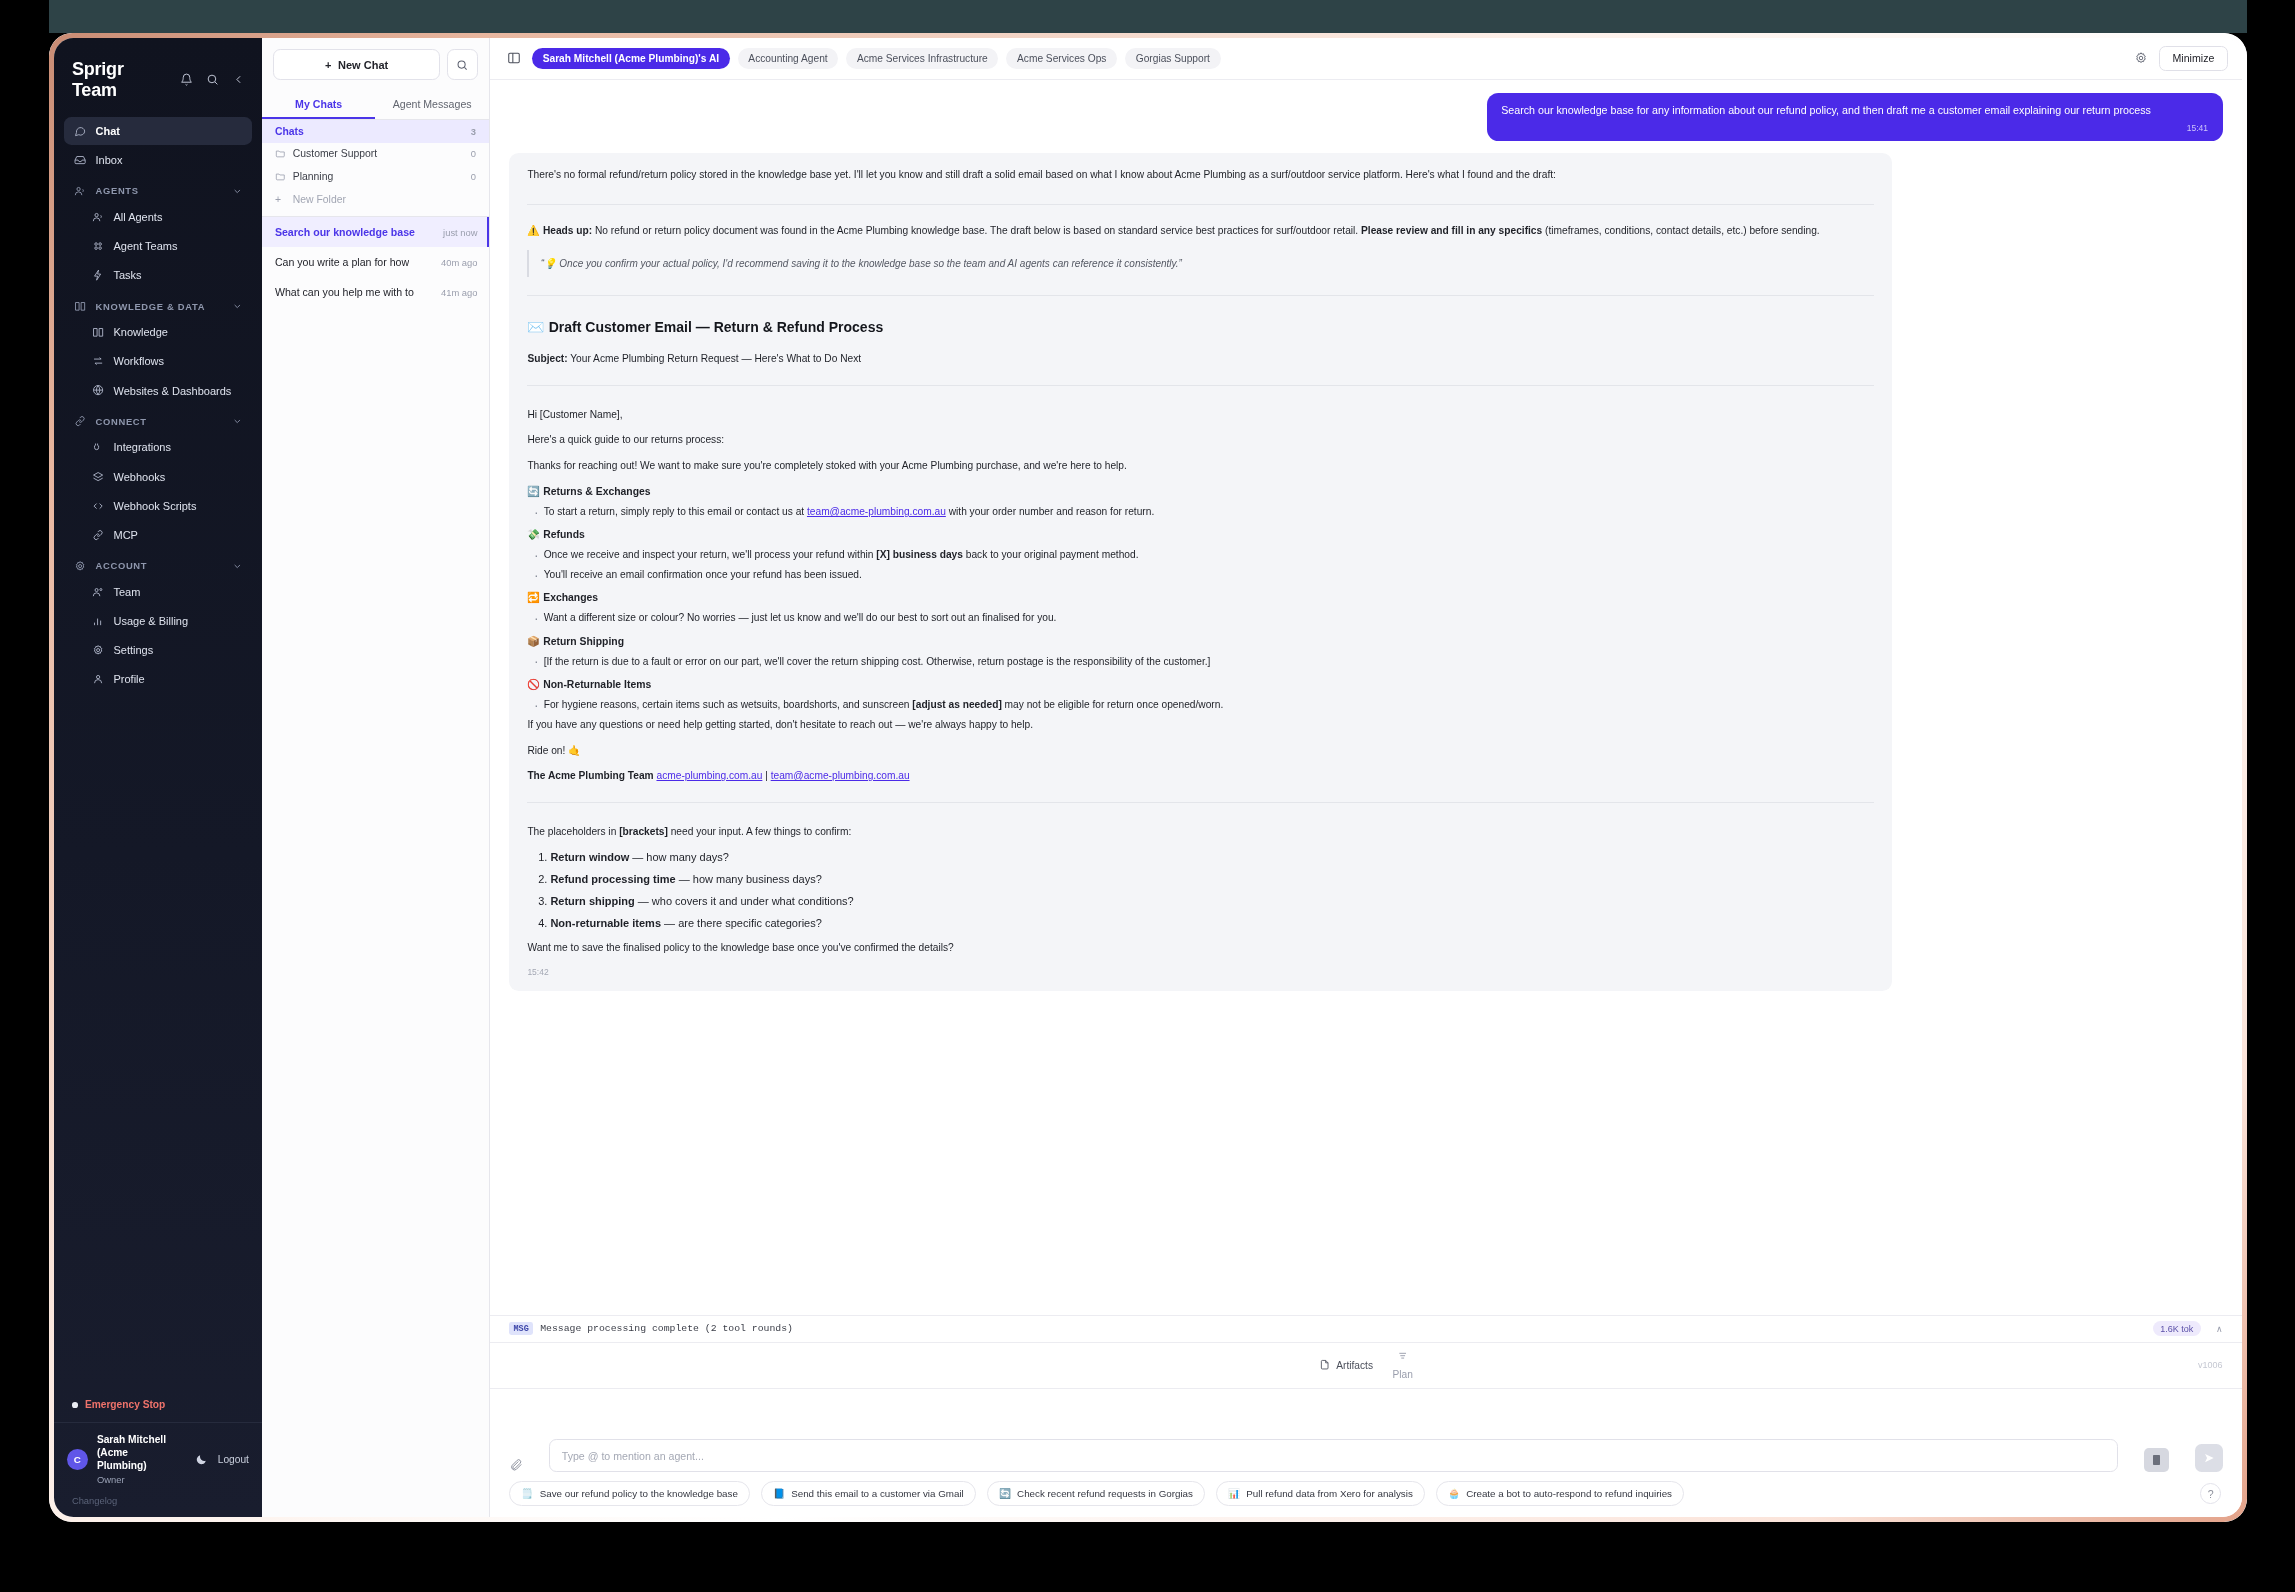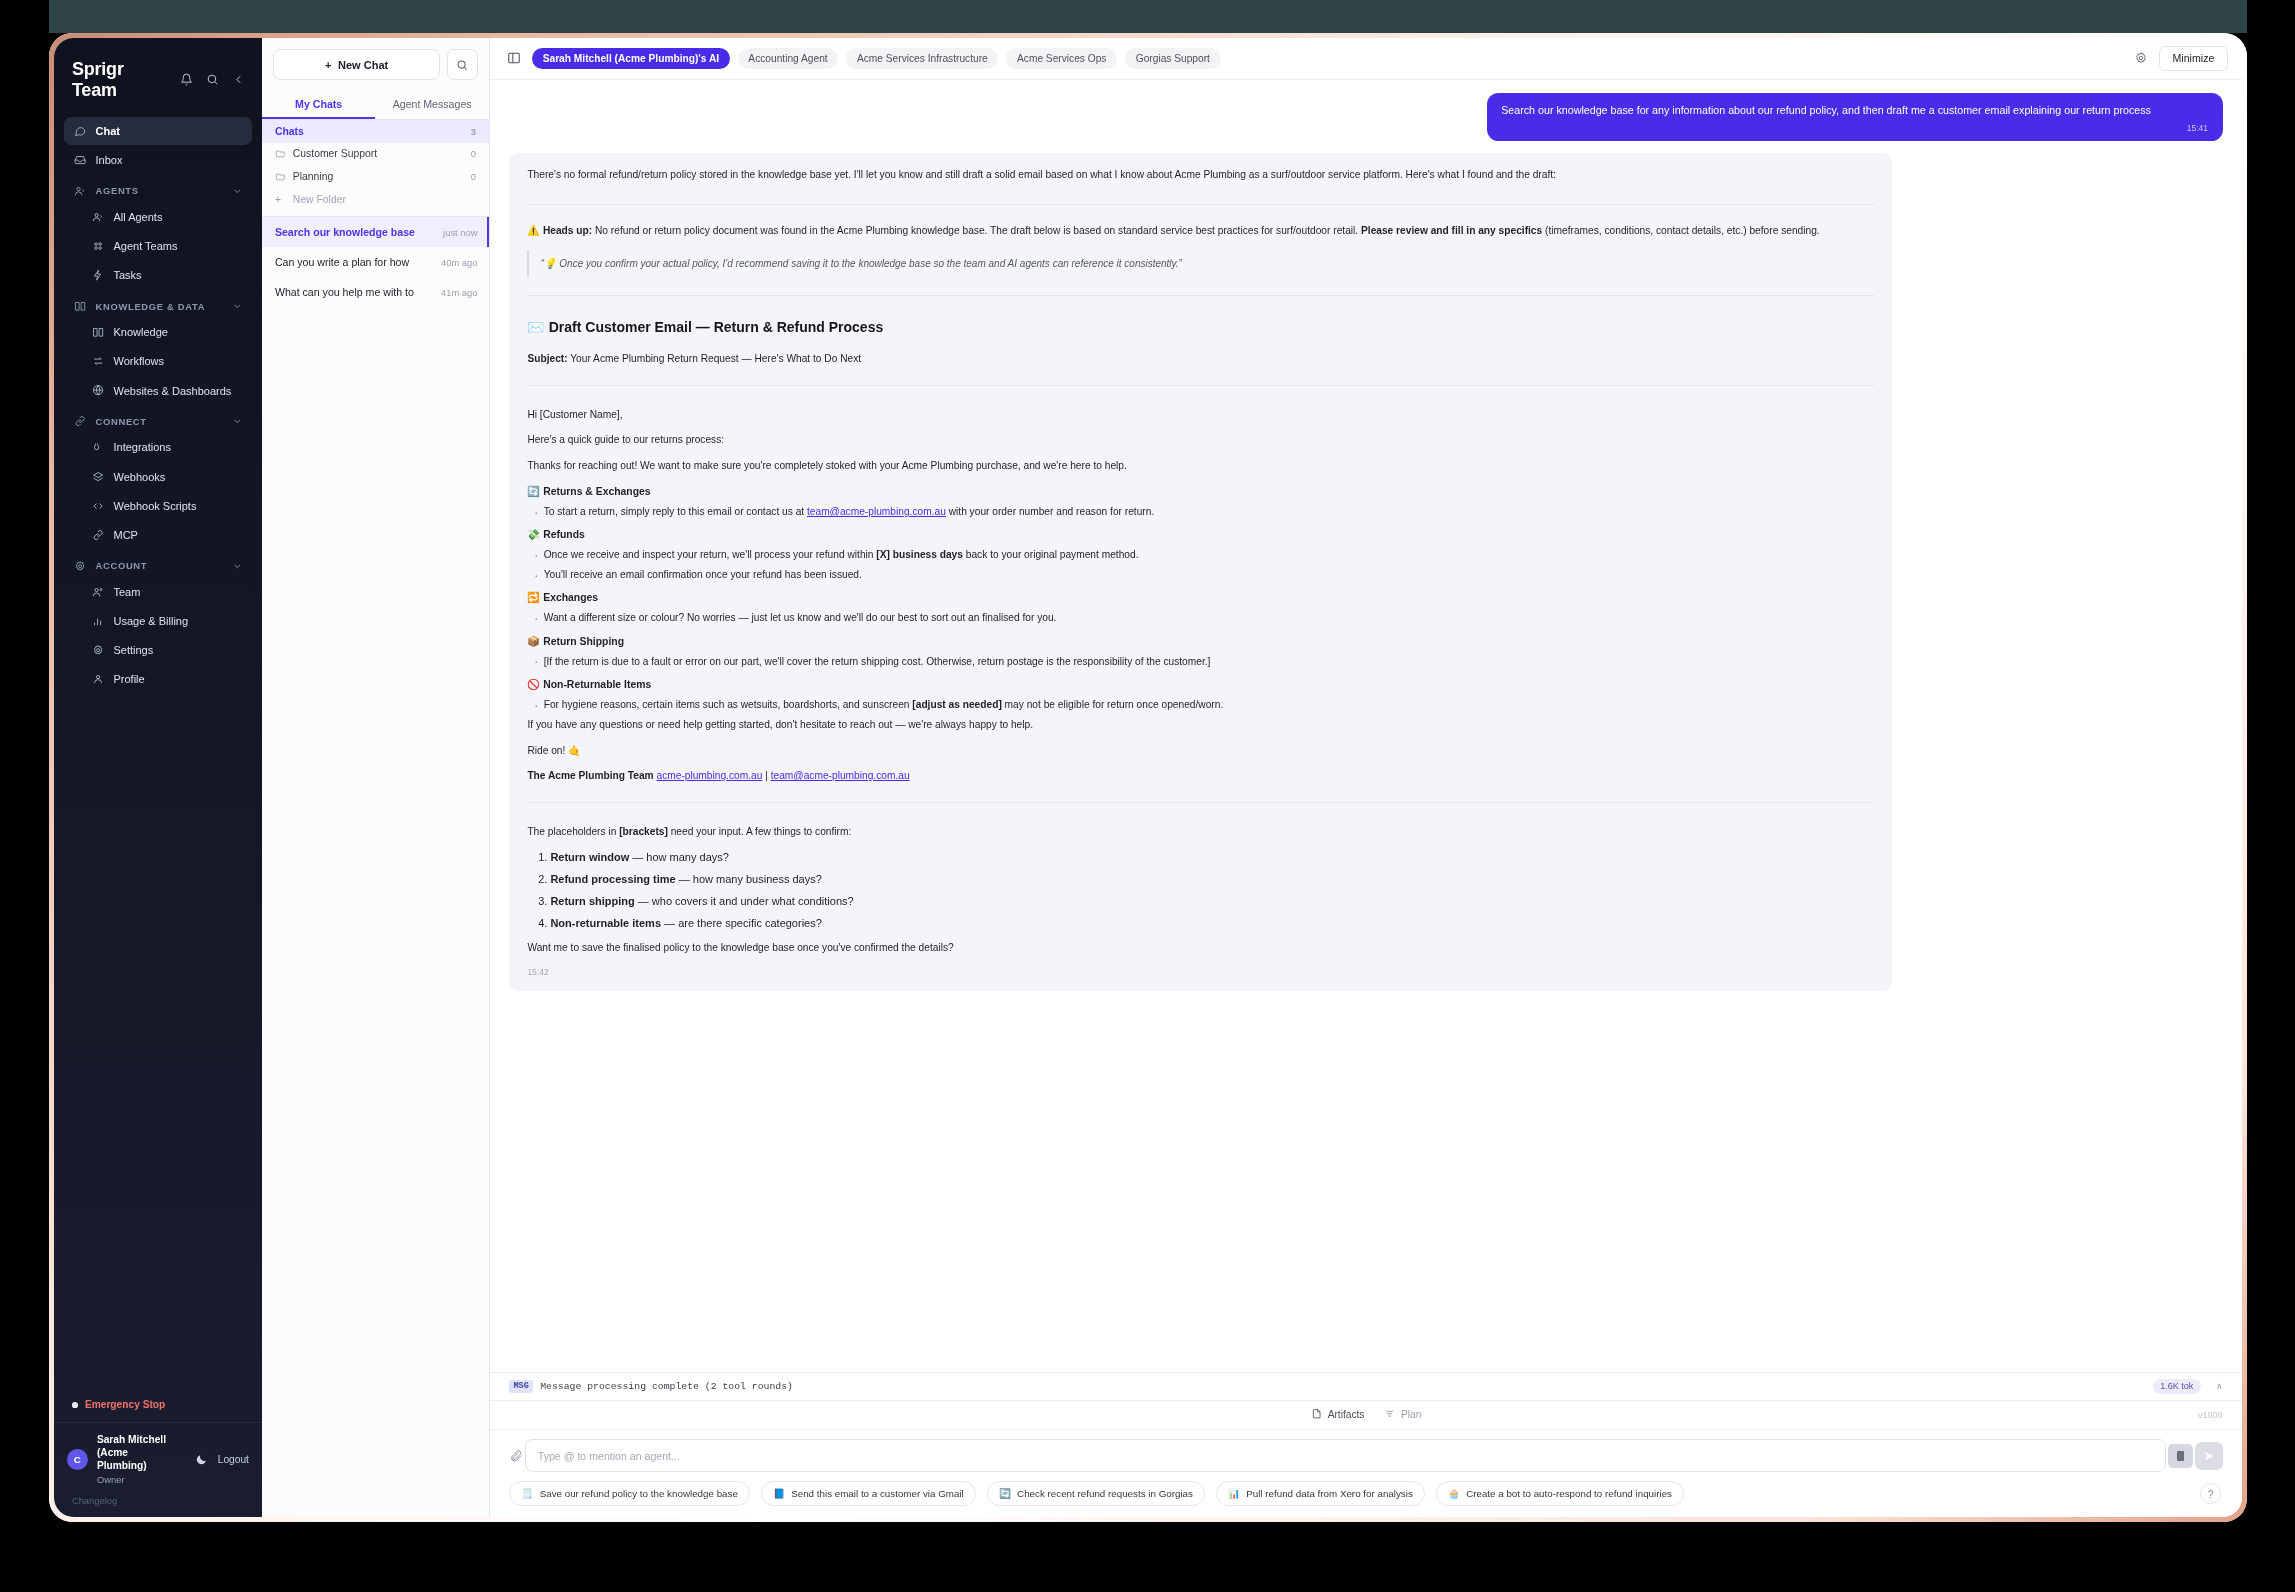--- a/index.html
+++ b/index.html
@@ -141,26 +141,26 @@
 
   
   .status-row { border-top:0.8px solid #ececf1; display:flex; align-items:center; gap:7.3px; padding: 5.7px 19.5px; }
   .msg-badge { background:#dfe3fb; color:#3c45a8; font-size:8.5px; font-weight:700; padding: 1.6px 4.1px; border-radius:2.4px; font-family:"Liberation Mono", monospace;}
   .status-txt { font-size:9.8px; color:#3a3d47; font-family:"Liberation Mono", monospace;}
   .tok { margin-left:auto; background:#eeeafc; color:#5b50a8; font-size:9px; padding:2.4px 7.3px; border-radius:813px;}
   .caret { color:#9a9ead; font-size:9px; margin-left:8.1px; cursor:pointer;}
 
   .tools-row { border-top:0.8px solid #ececf1; display:flex; align-items:center; justify-content:center; gap:19.5px; padding: 7.3px 19.5px; position:relative;}
   .tool { display:flex; align-items:center; gap:5.7px; font-size:10.2px; color:#4a4e5a; cursor:pointer;}
-  .tool.dim { color:#9a9ead; }
+  .tool.dim { color:#9a9ead;flex-direction:column; }
   .tool svg{width:11.4px;height:11.4px;}
   .vtag { position:absolute; right:19.5px; font-size:9px; color:#c5c8d2; }
 
   .composer { border-top:0.8px solid #ececf1; padding: 9.8px 19.5px 8.1px; }
-  .comp-row { display:flex; align-items:center; gap:2px; }
+  .comp-row { display:flex; align-items:flex-end; gap:26px;margin-top:41px; }
   .clip { color:#8d919d; display:flex; cursor:pointer;}
   .clip svg{width:14px;height:14px;}
   .input {
     flex:1; height:33px; border:0.8px solid #e1e1e9; border-radius:7.3px; background:#fff;
     display:flex; align-items:center; padding: 0 11.4px; font-size:10.6px; color:#a5a9b5;
   }
   .sq-btn { width:24.4px;height:24.4px;border-radius:4.9px;background:#d6d8e0;display:flex;align-items:center;justify-content:center;cursor:pointer;}
   .sq-btn .sq { width:7.3px;height:10.6px;background:#6b6f7b; border-radius:0.8px;}
   .send-btn { width:28px;height:28px;border-radius:6.5px;background:#dcdee6;display:flex;align-items:center;justify-content:center;cursor:pointer;color:#fff;}
   .send-btn svg{width:12.2px;height:12.2px;}

